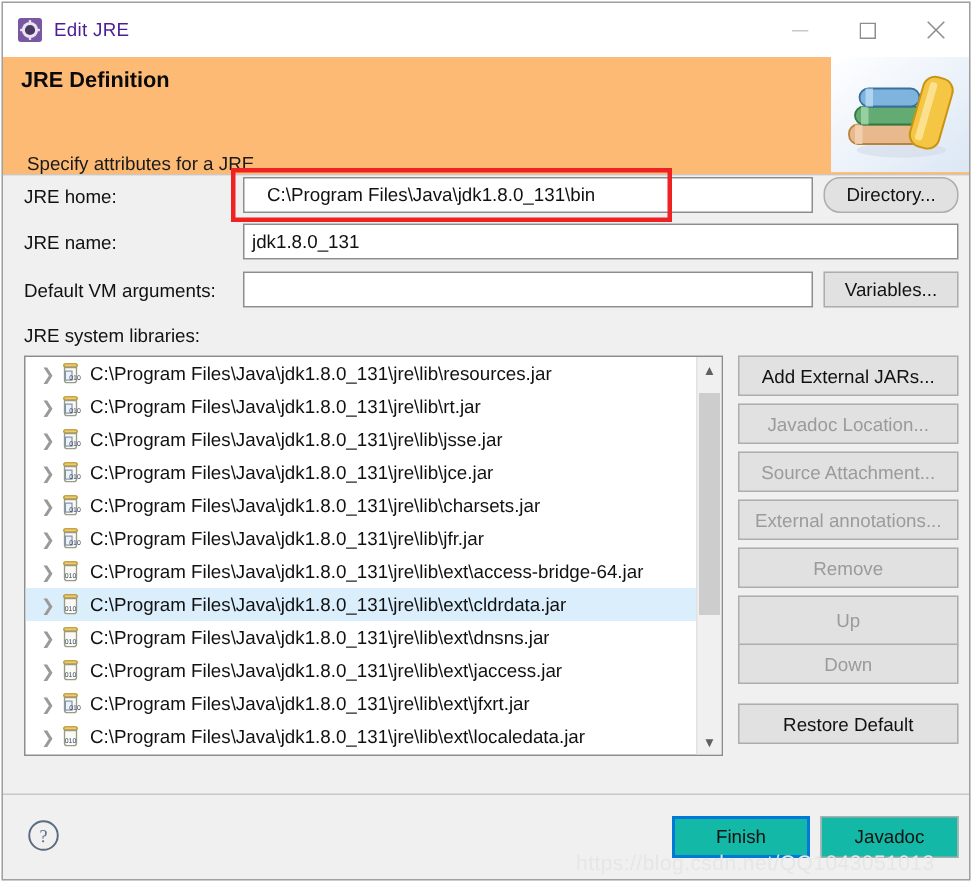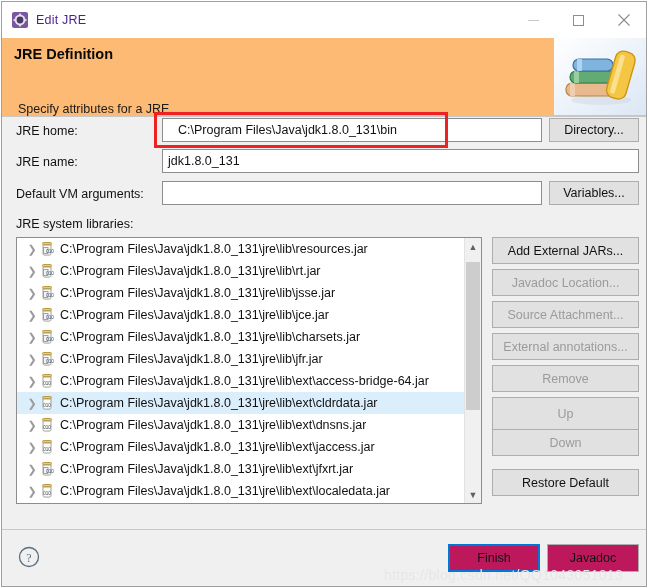--- a/index.html
+++ b/index.html
@@ -200,21 +200,21 @@
   }
   .help-icon {
     position: absolute;
     left: 16px; top: 16px;
     width: 22px; height: 22px;
   }
   .fbtn {
     position: absolute;
     top: 14px;
     height: 28px;
-    background: #be185d;
+    background: #14b8a6;
     border: 1px solid #adadad;
     box-sizing: border-box;
     font-size: 12.5px;
     color: #111;
     display: flex; align-items: center; justify-content: center;
     font-family: "Liberation Sans", sans-serif;
   }
   .fbtn.primary {
     border: 2px solid #0078d7;
   }
@@ -297,21 +297,21 @@
         </g>
       </svg>
     </div>
   </div>
 
   <div class="content">
 
     <div class="row-label" style="left:14px; top:7px;">JRE home:</div>
     <div class="tfield" style="left:160px; top:1px; width:380px; height:24px;padding-left:15px;" placeholder="">C:\Program Files\Java\jdk1.8.0_131\bin</div>
     <div class="annot-box" style="left:152px; top:-5px; width:294px; height:36px;"></div>
-    <div class="btn" style="left:547px; top:1px; width:90px; height:24px;">Directory...</div>
+    <div class="btn" style="left:547px; top:1px; width:90px; height:24px;border-radius:11px;">Directory...</div>
 
     <div class="row-label" style="left:14px; top:38px;">JRE name:</div>
     <div class="tfield" style="left:160px; top:32px; width:477px; height:24px;" placeholder="">jdk1.8.0_131</div>
 
     <div class="row-label" style="left:14px; top:70px;">Default VM arguments:</div>
     <div class="tfield" style="left:160px; top:64px; width:380px; height:24px;" placeholder=""></div>
     <div class="btn" style="left:547px; top:64px; width:90px; height:24px;">Variables...</div>
 
     <div class="row-label" style="left:14px; top:100px;">JRE system libraries:</div>
 

